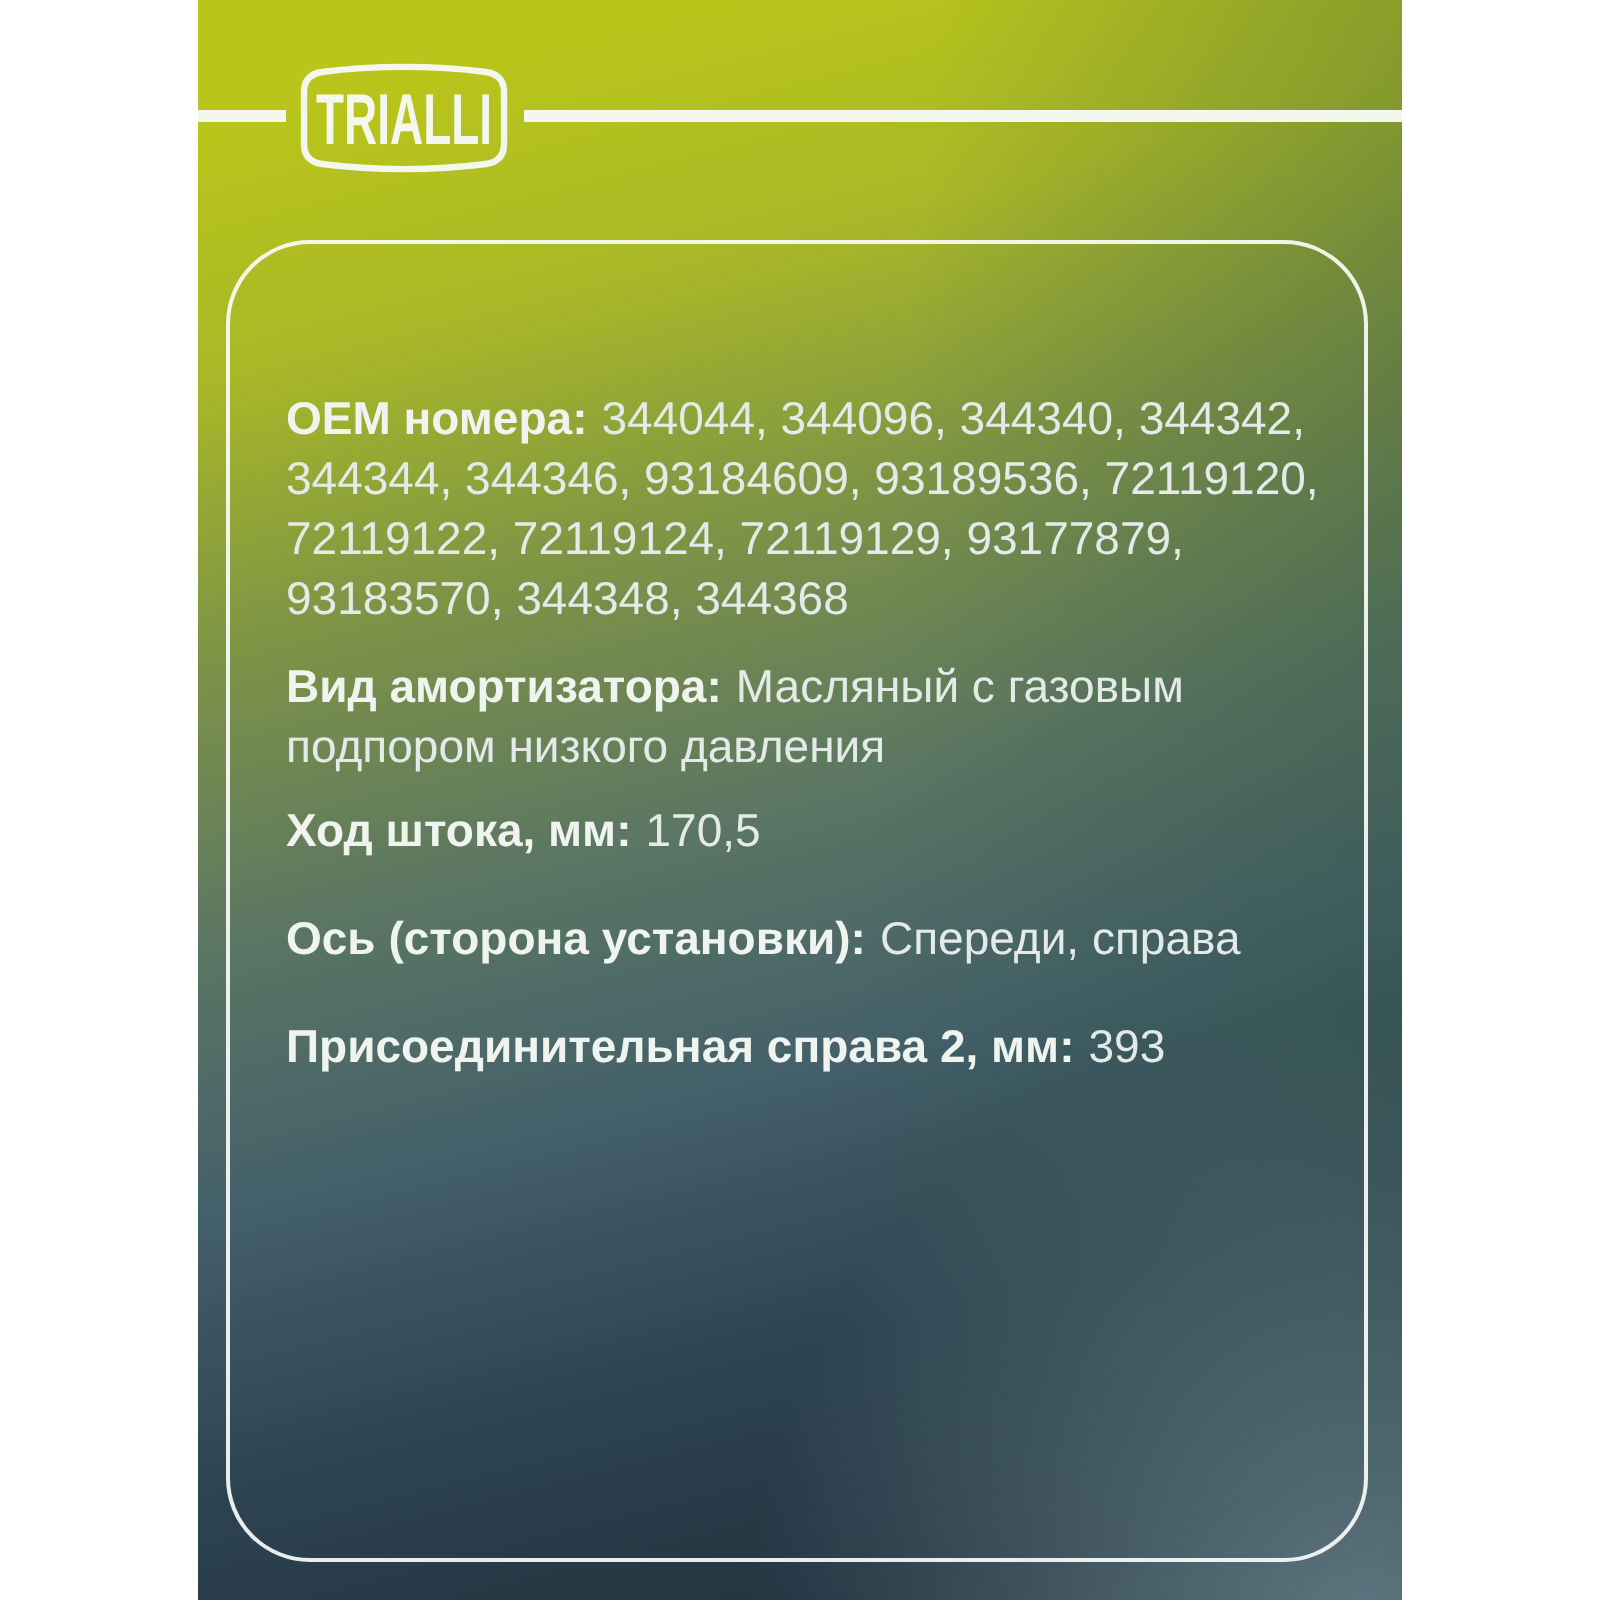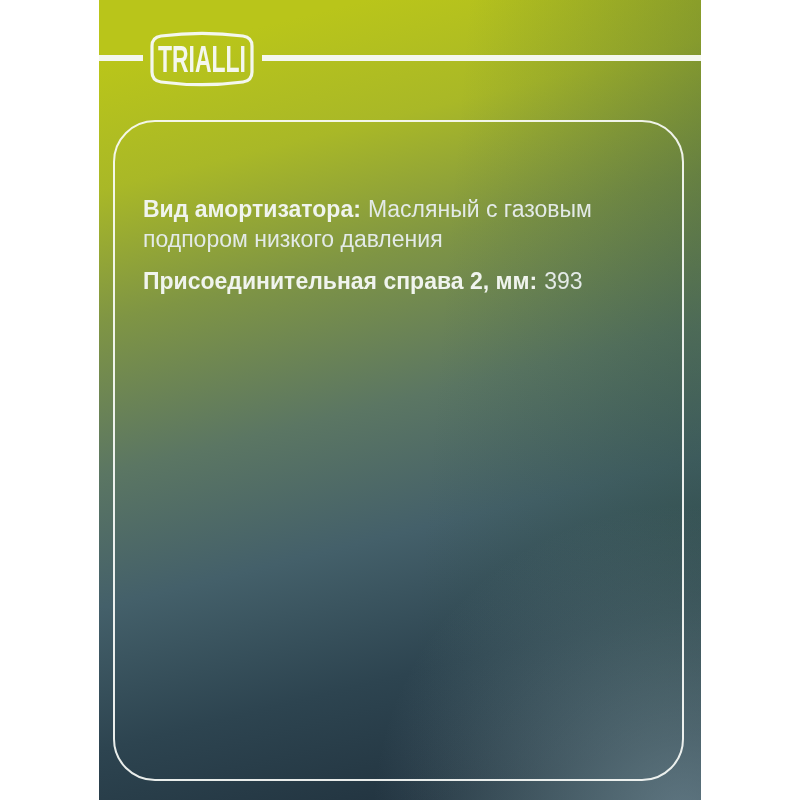--- a/index.html
+++ b/index.html
@@ -94,27 +94,36 @@
     <svg class="logo" viewBox="0 0 106 54" aria-hidden="true">
       <path d="M12,4 C38,0.6 68,0.6 94,4 C100,4.9 103,8 103,14 L103,40 C103,46 100,49.1 94,50 C68,53.4 38,53.4 12,50 C6,49.1 3,46 3,40 L3,14 C3,8 6,4.9 12,4 Z" fill="none" stroke="#f4f7ee" stroke-width="3.2"></path>
       <text x="53" y="40" text-anchor="middle" font-family="Liberation Sans, sans-serif" font-size="36" font-weight="700" fill="#f4f7ee" textLength="88" lengthAdjust="spacingAndGlyphs">TRIALLI</text>
     </svg>
     <div class="rule rule-right"></div>
 
     <div class="frame"></div>
 
     <div class="content">
 
+      <p class="spec oem">
+        <span class="lbl">OEM номера:</span><span class="val">344044, 344096, 344340, 344342, 344344, 344346, 93184609, 93189536, 72119120, 72119122, 72119124, 72119129, 93177879, 93183570, 344348, 344368</span>
+      </p>
 
       <p class="spec vid">
         <span class="lbl">Вид амортизатора:</span><span class="val">Масляный с газовым подпором низкого давления</span>
       </p>
 
 
+      <p class="spec gap">
+        <span class="lbl">Ход штока, мм:</span><span class="val">170,5</span>
+      </p>
 
+      <p class="spec gap">
+        <span class="lbl">Ось (сторона установки):</span><span class="val">Спереди, справа</span>
+      </p>
 
       <p class="spec gap">
         <span class="lbl">Присоединительная справа 2, мм:</span><span class="val">393</span>
       </p>
 
     </div>
 
   </div>
 </div>
 

